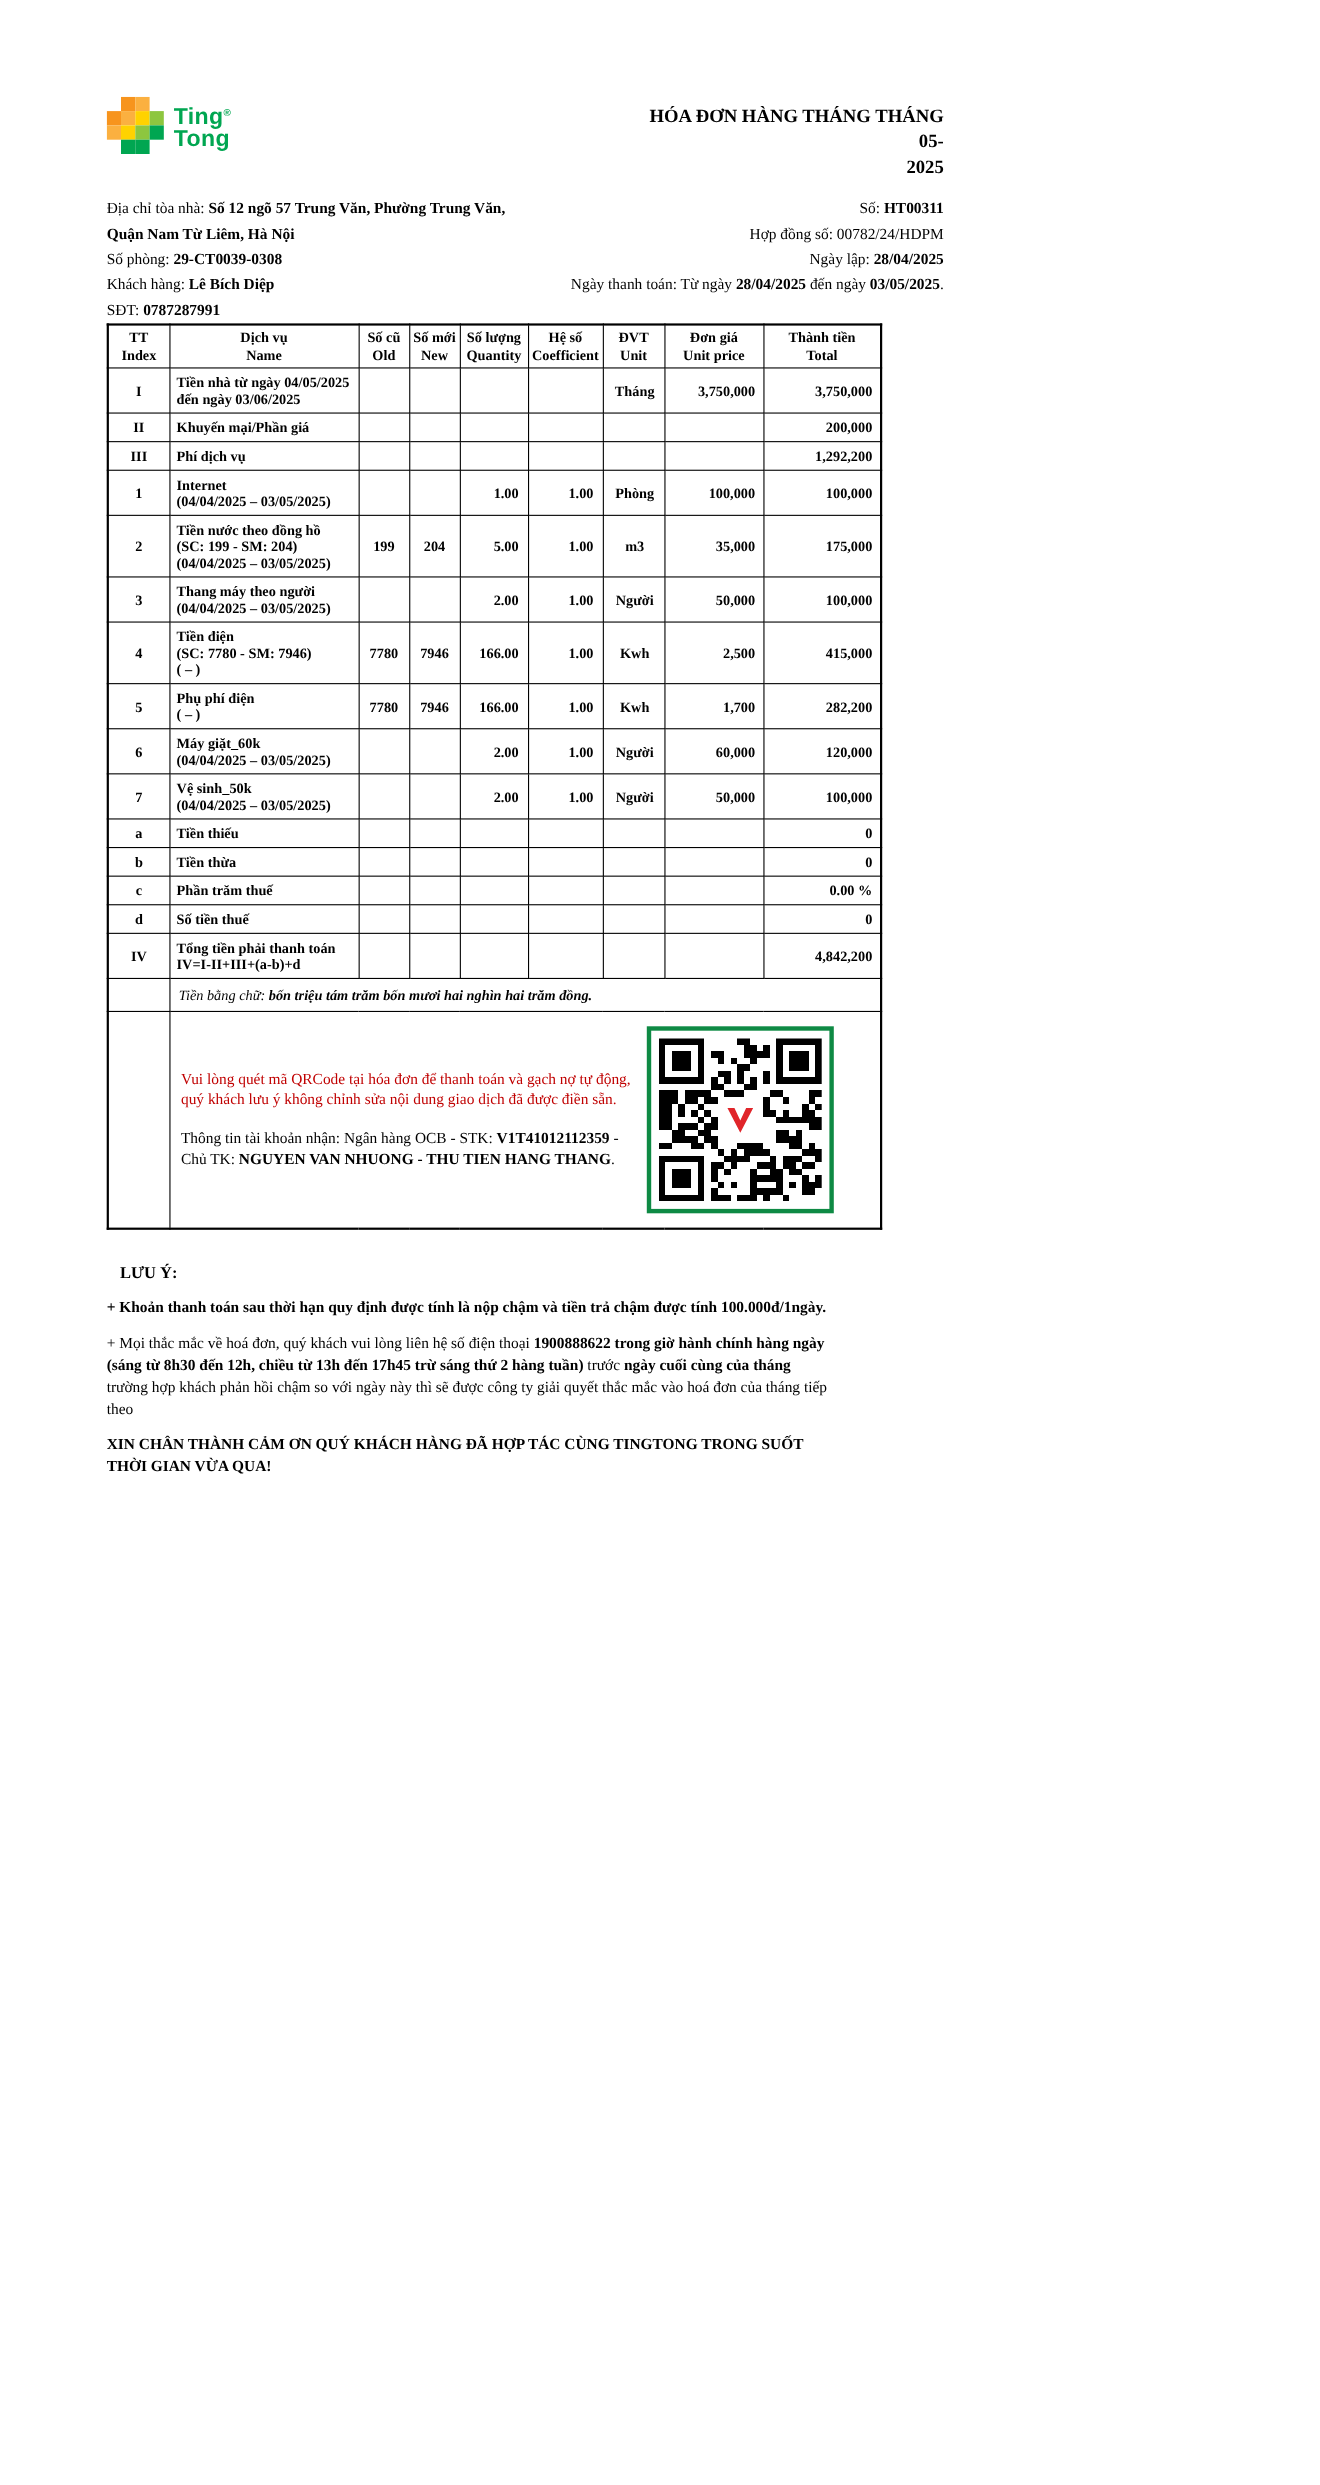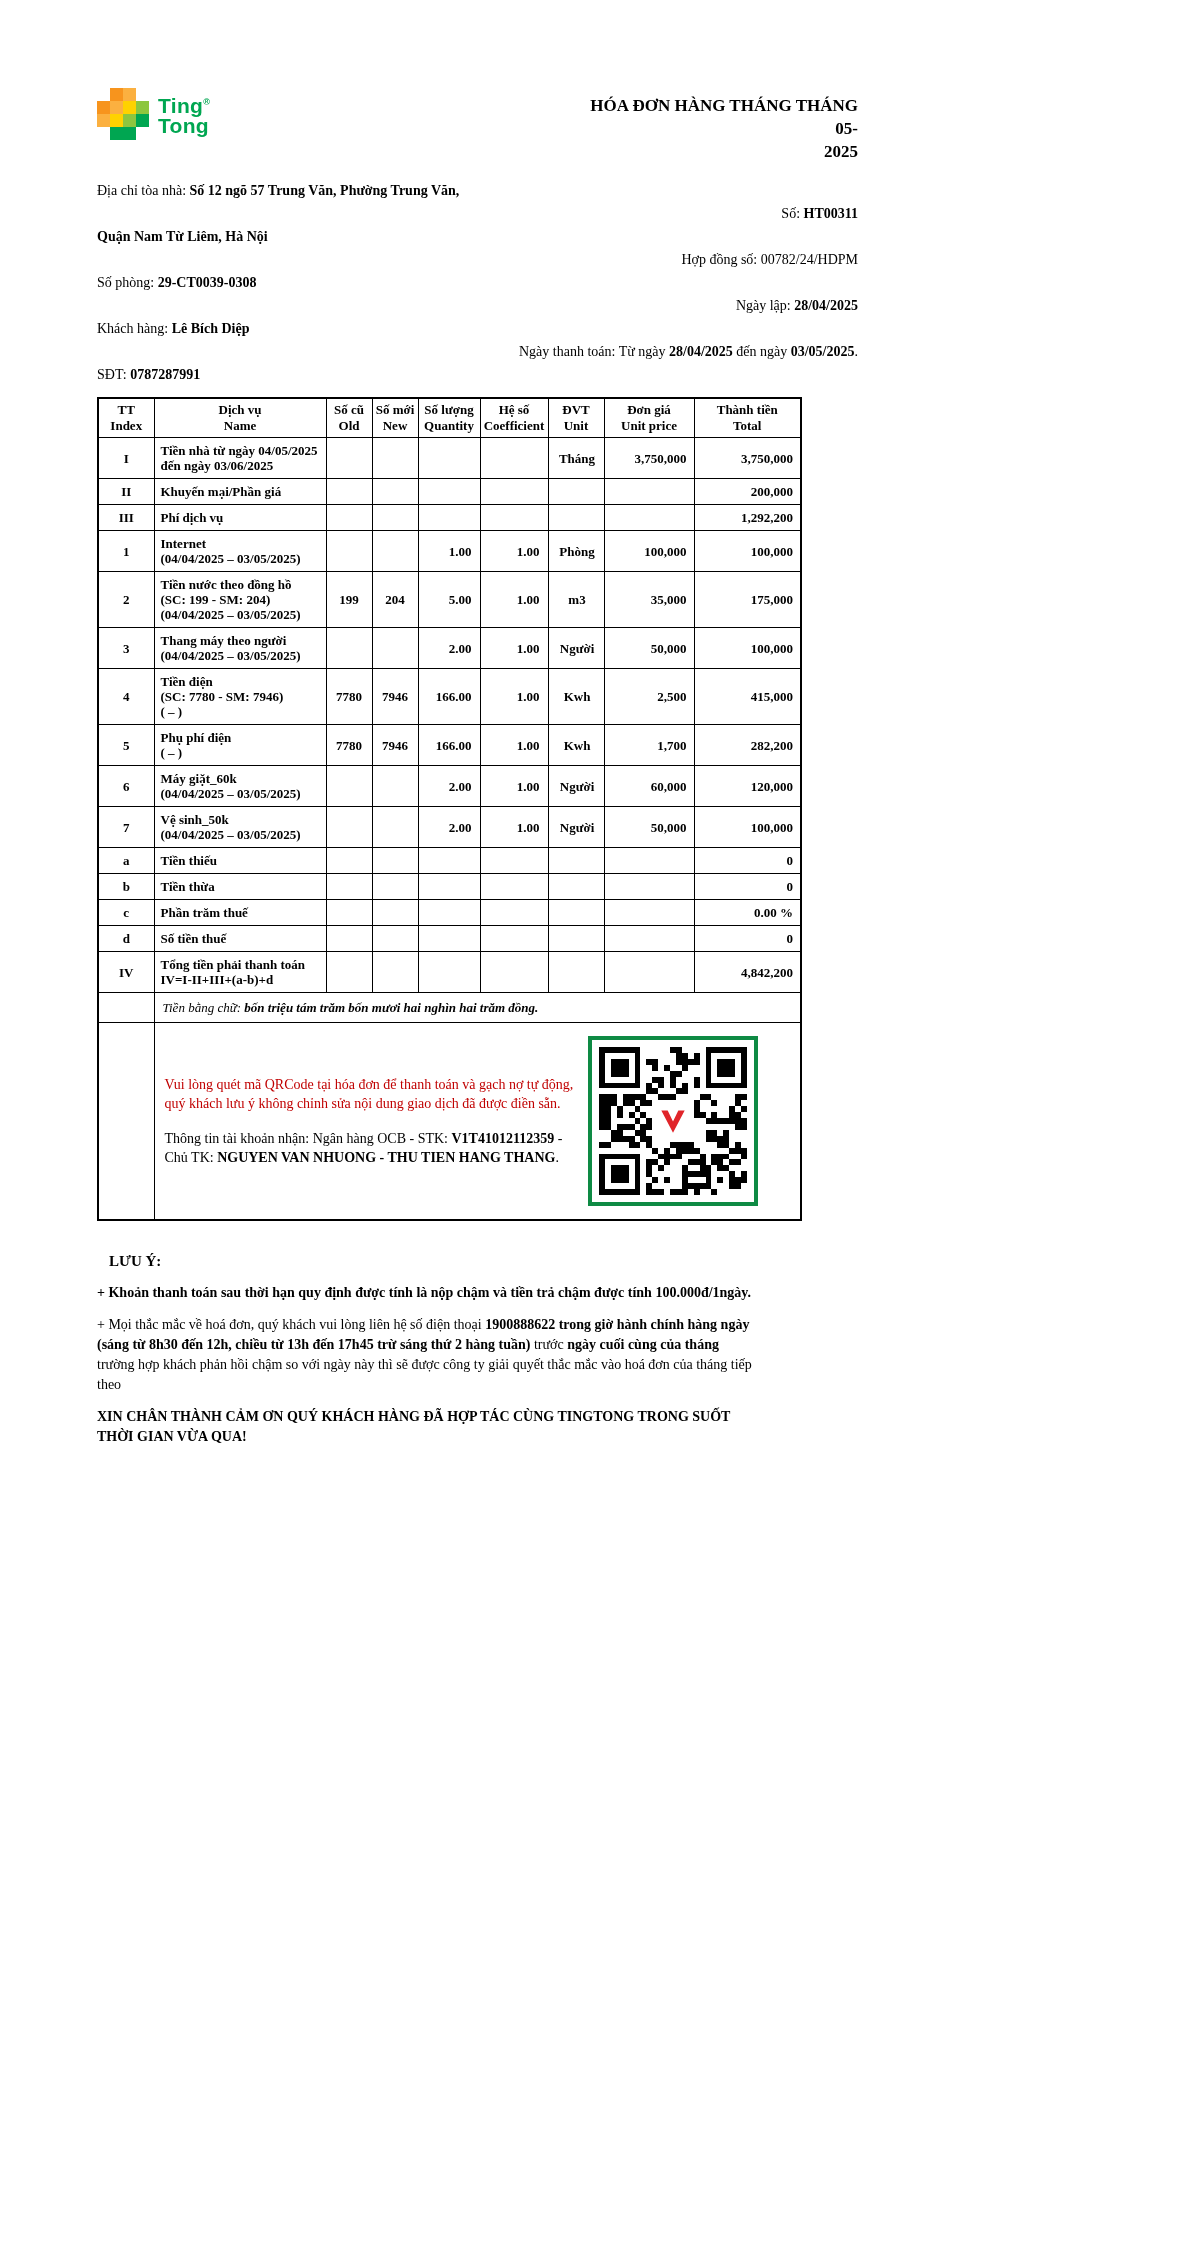--- a/index.html
+++ b/index.html
@@ -34,26 +34,25 @@
     width: 285px;
     margin-top: 6px;
     padding-right: 45px;
     text-align: right;
     font-weight: bold;
     font-size: 17px;
     line-height: 23px;
   }
   
   .info { margin-top: 16px; }
-  .info-row { display: flex; justify-content: space-between; font-size: 14px; line-height: 23px; flex-direction: column; }
+  .info-row { display: flex; justify-content: space-between; font-size: 14px; line-height: 23px; }
   .info-right { padding-right: 45px; text-align: right; white-space: nowrap; }
   .info-left { white-space: nowrap; }
   
   table.invoice-table {
-    margin-top: 11px;
     border-collapse: collapse;
     width: 703px;
     table-layout: fixed;
     font-size: 13px;
     border: 2px solid #000;
   }
   th, td { border: 1px solid #000; }
   th { font-weight: bold; text-align: center; padding: 3px 2px; line-height: 16px; }
   td { font-weight: bold; padding: 5px 4px; vertical-align: middle; line-height: 15px; }
   col.c-index { width: 56px; }  td.c-index { text-align: center; }

